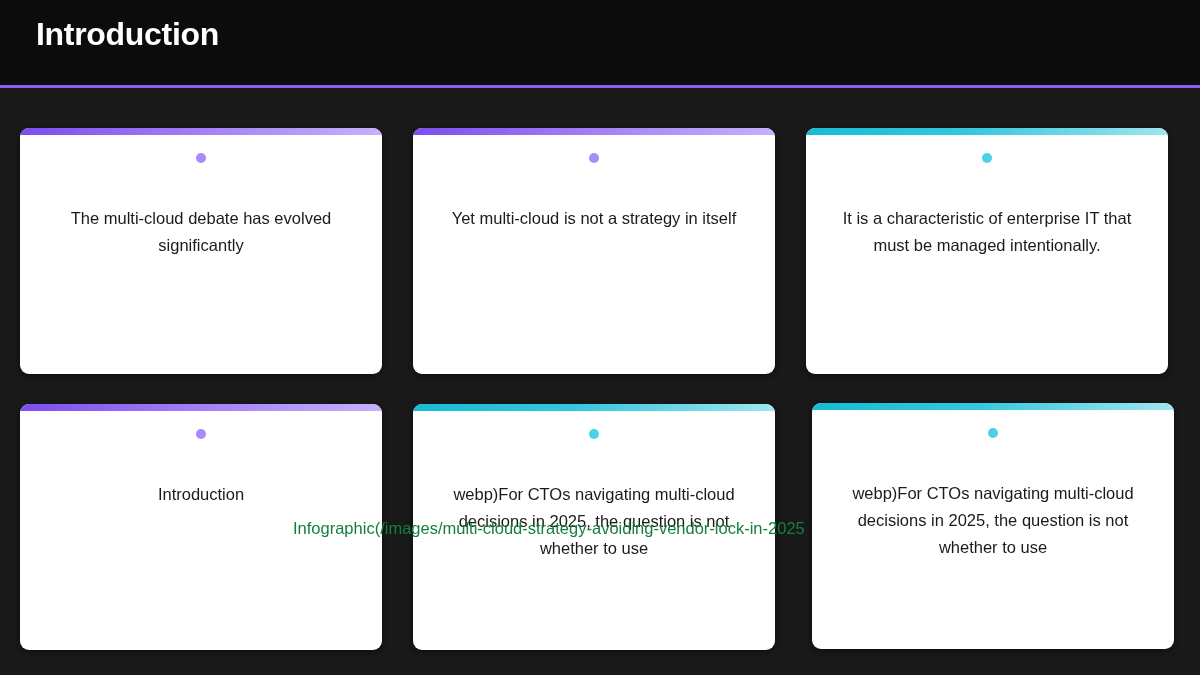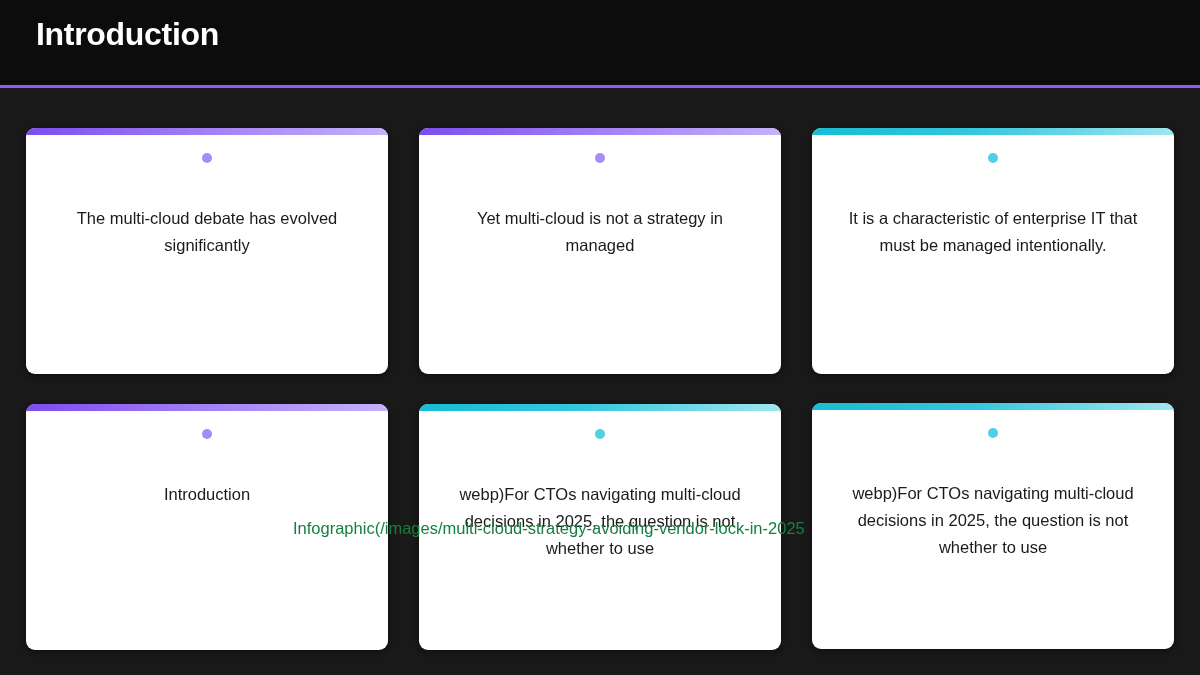--- a/index.html
+++ b/index.html
@@ -46,21 +46,21 @@
     font-weight: bold;
     letter-spacing: -0.3px;
     line-height: 1;
     position: relative;
     top: -9px;
   }
 
   
   .grid {
     position: absolute;
-    left: 26px;
+    left: 20px;
     top: 128px;
     width: 1148px;
     display: grid;
     grid-template-columns: repeat(3, 362px);
     grid-auto-rows: 246px;
     column-gap: 31px;
     row-gap: 30px;
   }
 
   .card {
@@ -160,21 +160,21 @@
       <div class="card-body">
         <p class="card-text">The multi-cloud debate has evolved significantly</p>
       </div>
     </div>
 
 
     <div class="card theme-purple">
       <div class="card-accent"></div>
       <div class="card-dot"></div>
       <div class="card-body">
-        <p class="card-text">Yet multi-cloud is not a strategy in managed</p>
+        <p class="card-text">Yet multi-cloud is not a strategy in itself</p>
       </div>
     </div>
 
     <div class="card theme-cyan">
       <div class="card-accent"></div>
       <div class="card-dot"></div>
       <div class="card-body">
         <p class="card-text">It is a characteristic of enterprise IT that must be managed intentionally.</p>
       </div>
     </div>

